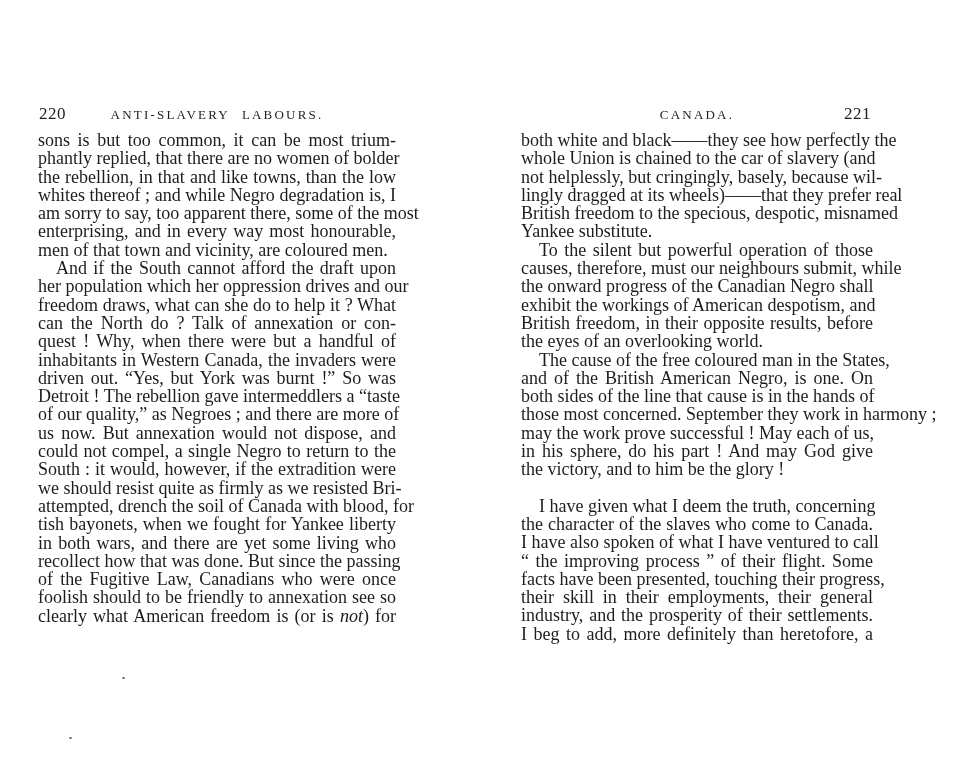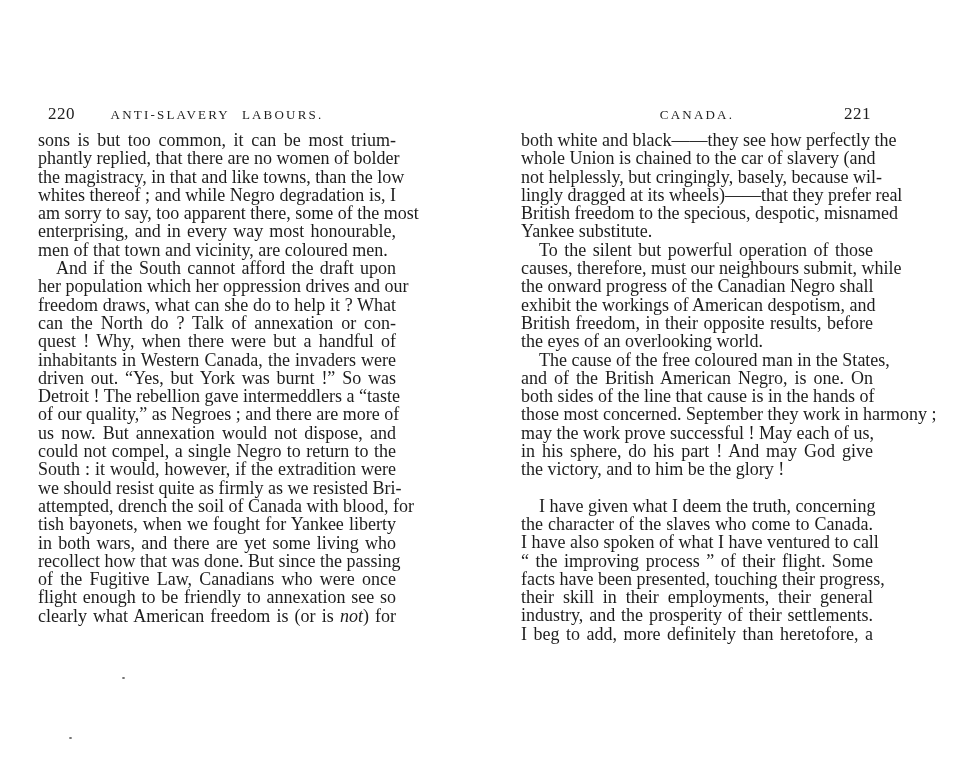--- a/index.html
+++ b/index.html
@@ -10,21 +10,21 @@
     font-family: "Liberation Serif", "DejaVu Serif", serif;
     color: #1d1d1d;
   }
   .page { position: absolute; top: 104px; }
   #left-page  { left: 38px;  width: 358px; }
   #right-page { left: 521px; width: 352px; }
 
   .page-header { position: relative; height: 27px; }
   .page-num {
     position: absolute; top: 0;
-    font-size: 17px; letter-spacing: 0.5px; margin-left: 9px;
+    font-size: 17px; letter-spacing: 0.5px;
   }
   #left-page  .page-num { left: 1px; }
   #right-page .page-num { right: 2px; }
   .running-title {
     text-align: center;
     font-size: 13px;
     letter-spacing: 2.2px;
     word-spacing: 7px;
     padding-top: 3px;
     white-space: nowrap;
@@ -55,21 +55,21 @@
 
 <div class="page" id="left-page">
   <div class="page-header">
     <span class="page-num">220</span>
     <div class="running-title">ANTI-SLAVERY LABOURS.</div>
   </div>
   <div class="page-body" id="left-body">
       <div class="para">
         <div class="line">sons is but too common, it can be most trium-</div>
         <div class="line">phantly replied, that there are no women of bolder</div>
-        <div class="line">the magistracy, in that and like towns, than the low</div>
+        <div class="line">the rebellion, in that and like towns, than the low</div>
         <div class="line">whites thereof ; and while Negro degradation is, I</div>
         <div class="line">am sorry to say, too apparent there, some of the most</div>
         <div class="line">enterprising, and in every way most honourable,</div>
         <div class="line last">men of that town and vicinity, are coloured men.</div>
       </div>
       <div class="para indent">
         <div class="line">And if the South cannot afford the draft upon</div>
         <div class="line">her population which her oppression drives and our</div>
         <div class="line">freedom draws, what can she do to help it ? What</div>
         <div class="line">can the North do ? Talk of annexation or con-</div>
@@ -80,21 +80,21 @@
         <div class="line">of our quality,” as Negroes ; and there are more of</div>
         <div class="line">us now. But annexation would not dispose, and</div>
         <div class="line">could not compel, a single Negro to return to the</div>
         <div class="line">South : it would, however, if the extradition were</div>
         <div class="line">we should resist quite as firmly as we resisted Bri-</div>
         <div class="line">attempted, drench the soil of Canada with blood, for</div>
         <div class="line">tish bayonets, when we fought for Yankee liberty</div>
         <div class="line">in both wars, and there are yet some living who</div>
         <div class="line">recollect how that was done. But since the passing</div>
         <div class="line">of the Fugitive Law, Canadians who were once</div>
-        <div class="line">flight enough to be friendly to annexation see so</div>
+        <div class="line">foolish should to be friendly to annexation see so</div>
         <div class="line">clearly what American freedom is (or is <i>not</i>) for</div>
       </div>
     </div>
 </div>
 
 <div class="page" id="right-page">
   <div class="page-header">
     <div class="running-title">CANADA.</div>
     <span class="page-num">221</span>
   </div>

